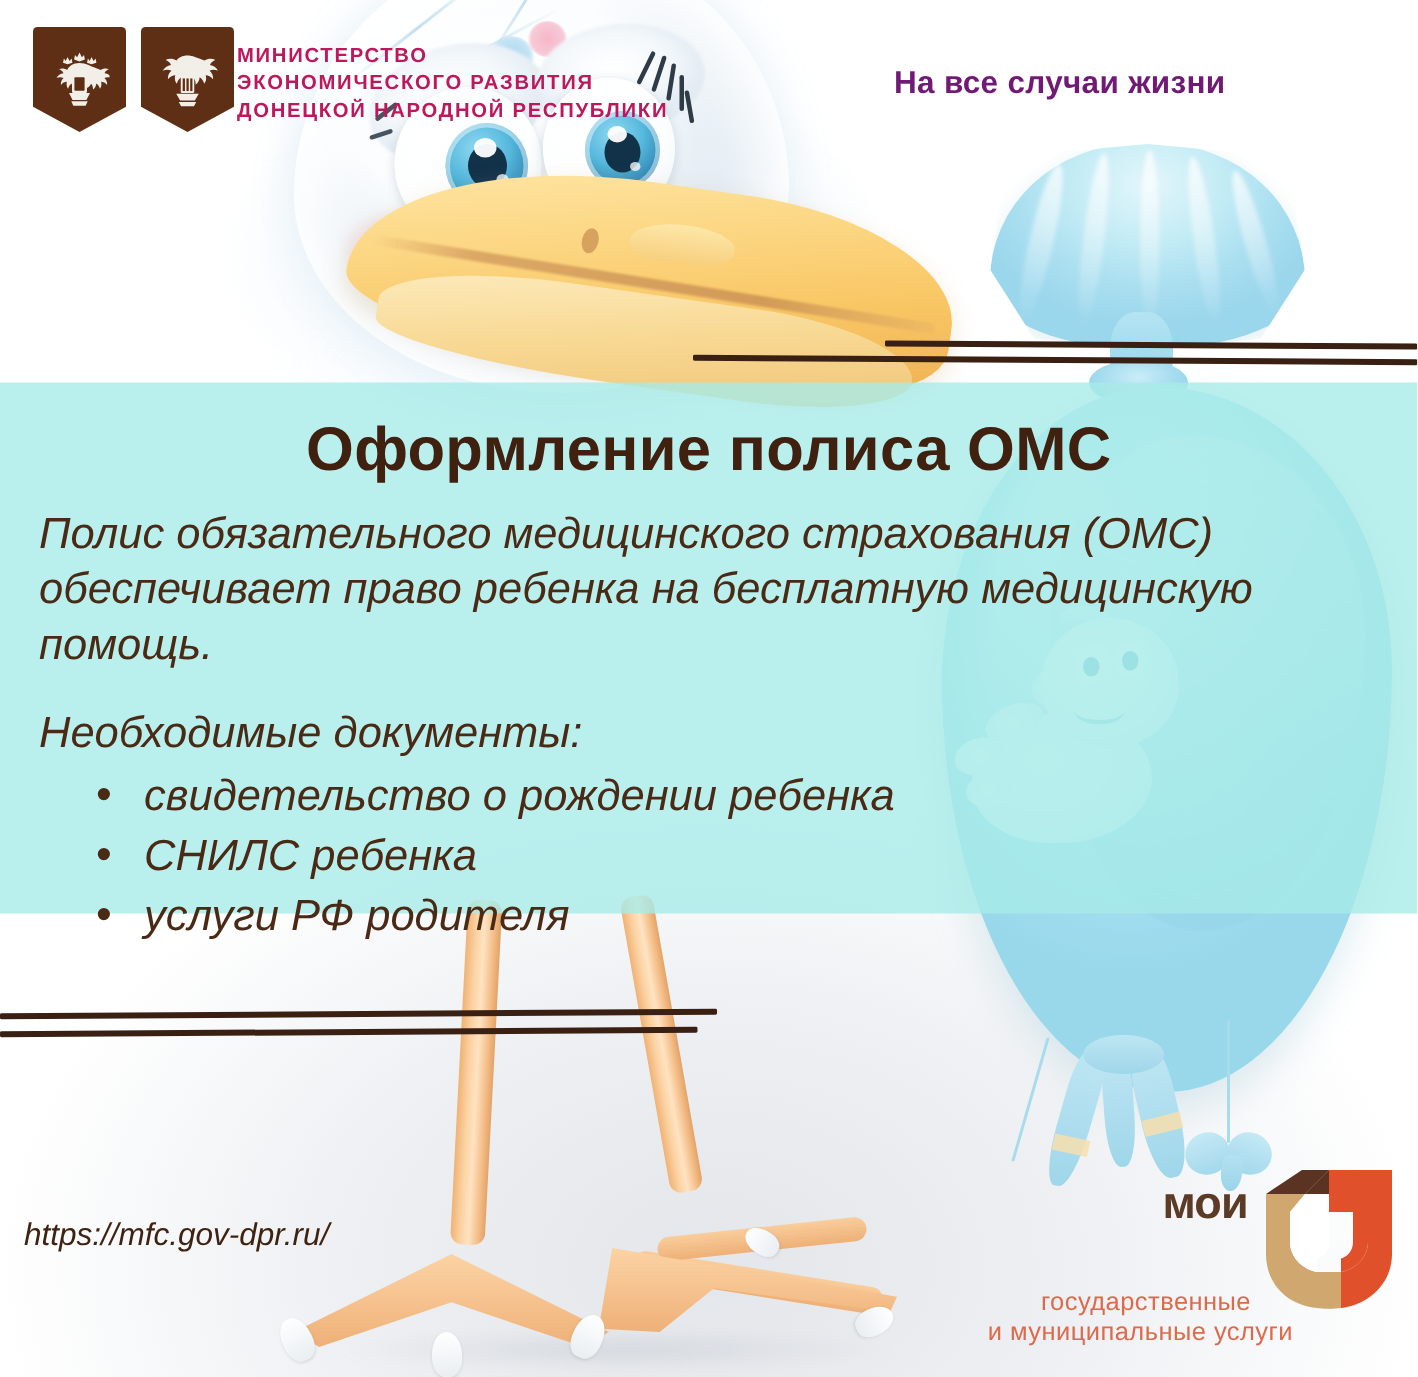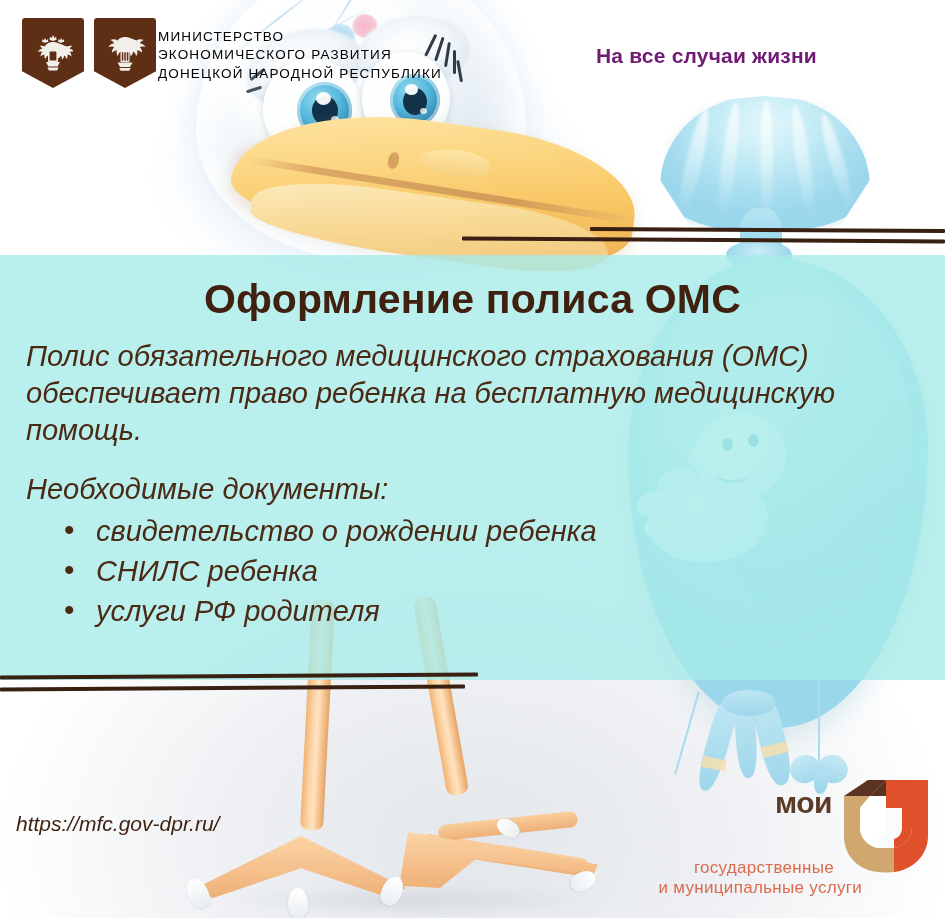--- a/index.html
+++ b/index.html
@@ -276,21 +276,21 @@
 
   
   .rule{position:absolute;height:4px;background:#3a2013;border-radius:1px;}
   .rule-top-a{left:590px;top:228px;width:355px;transform:rotate(.35deg);}
   .rule-top-b{left:462px;top:238px;width:483px;transform:rotate(.35deg);}
   .rule-bot-a{left:0px;top:674px;width:478px;transform:rotate(-.38deg);}
   .rule-bot-b{left:0px;top:686px;width:465px;transform:rotate(-.38deg);}
 
   
   .panel{
-    position:absolute;left:0;top:255px;width:945px;height:425px;
+    position:absolute;left:0;top:255px;width:945px;height:354px;
     background:rgba(168,235,233,.80);
   }
   .panel-inner{position:relative;width:100%;height:100%;padding:0 26px;box-sizing:border-box;}
 
   .poster-title{
     margin:0;padding-top:22px;
     text-align:center;
     font-size:41px;line-height:1.1;
     font-weight:bold;
     color:#40210f;
@@ -337,23 +337,23 @@
     background:#5e2e15;
     border-radius:3px 3px 3px 3px;
     position:relative;
     clip-path:polygon(0 0,100% 0,100% 76%,50% 100%,0 76%);
     display:flex;align-items:center;justify-content:center;
   }
   .emblem svg{display:block;}
 
   .ministry{
     position:absolute;left:158px;top:28px;
-    color:#000000;
+    color:#be185d;
     font-size:13.5px;
-    font-weight:normal;
+    font-weight:bold;
     letter-spacing:1.15px;
     line-height:1.36;
     text-transform:uppercase;
     white-space:pre-line;
   }
   .tagline{
     position:absolute;left:596px;top:44px;
     color:#701a75;
     font-size:21px;
     font-weight:bold;

